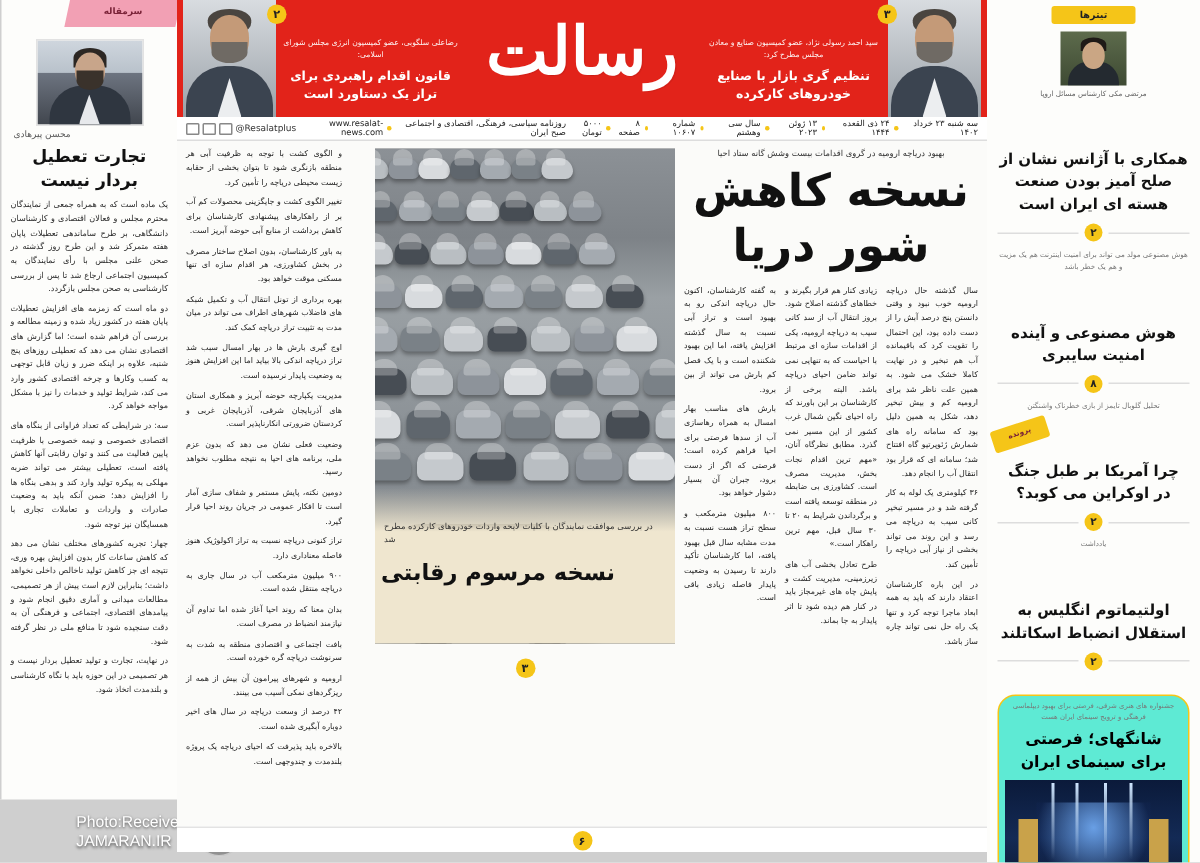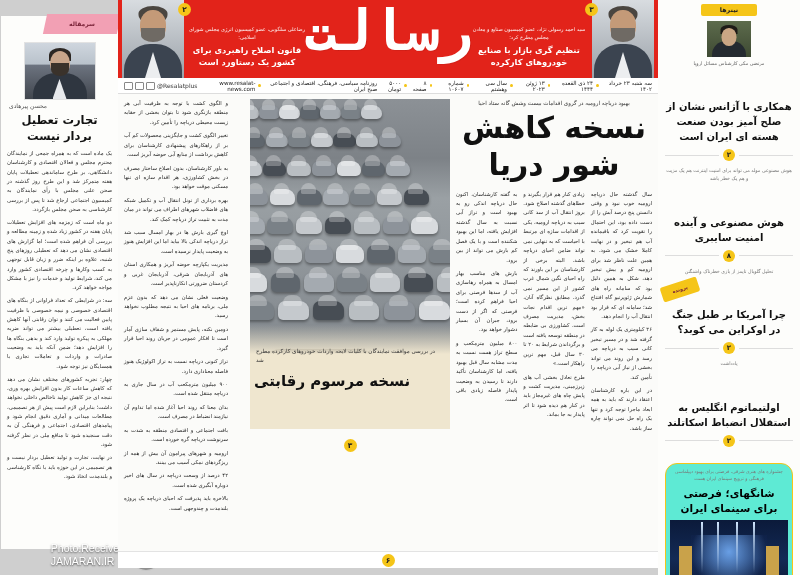--- a/index.html
+++ b/index.html
@@ -1,21 +1,21 @@
 <!DOCTYPE html>
 <html lang="fa" dir="rtl"><head>
 <meta charset="utf-8">
 <title>Resalat Newspaper Front Page</title>
 <style>
   html,body{margin:0;padding:0;background:#d8d8d8;}
   body{font-family:"DejaVu Sans","Liberation Sans",sans-serif;}
   #page{position:relative;width:800px;height:575px;background:#cfcfcf;overflow:hidden;}
 
   
-  .col-left{position:absolute;left:0;top:16px;width:118px;height:533px;background:#fdfdfb;
+  .col-left{position:absolute;left:0;top:0;width:118px;height:533px;background:#fdfdfb;
             border-left:1px solid #cfcfcf;box-sizing:border-box;padding:4px 6px;}
   .sarmaghale-badge{position:absolute;left:44px;top:-2px;width:74px;height:20px;background:#f2a0b4;
             transform:skewX(-12deg);}
   .sarmaghale-badge span{display:block;transform:skewX(12deg);text-align:center;font-size:6px;
             color:#7a2338;line-height:20px;font-weight:bold;}
   .ed-photo{margin:22px auto 2px auto;width:70px;height:56px;background:
      linear-gradient(180deg,#cfd6de 0%,#b9c2cb 38%,#6d7480 39%,#41464e 100%);
      position:relative;overflow:hidden;border:1px solid #e2e2e2;}
   .ed-photo .head{position:absolute;left:50%;top:8px;transform:translateX(-50%);
      width:20px;height:24px;border-radius:50% 50% 45% 45%;background:#c8a58a;}
@@ -56,22 +56,22 @@
      border-radius:48% 48% 44% 44%;background:#c49a78;}
   .face.hair{top:6px;height:15px;border-radius:50% 50% 6px 6px;background:#4a4540;width:29px;}
   .face.beard{top:28px;height:14px;border-radius:0 0 50% 50%;background:#6f6a64;width:24px;}
   .torso{position:absolute;left:50%;bottom:0;transform:translateX(-50%);width:58px;height:34px;
      border-radius:26px 26px 0 0;background:#3b4450;}
   .torso2{position:absolute;left:50%;bottom:0;transform:translateX(-50%);width:16px;height:26px;
      background:#eceef0;clip-path:polygon(50% 0,100% 100%,0 100%);}
   .pgnum{position:absolute;width:13px;height:13px;border-radius:50%;background:#f5c518;
      color:#222;font-size:7.5px;line-height:13px;text-align:center;font-weight:bold;z-index:6;}
   .logo-wrap{position:absolute;left:50%;top:4px;transform:translateX(-50%);}
-  .logo-txt{font-size:56px;color:#fff;font-weight:bold;letter-spacing:-2px;line-height:62px;
-     font-family:Liberation Mono, monospace;text-shadow:1px 1px 0 rgba(0,0,0,.06);}
+  .logo-txt{font-size:44px;color:#fff;font-weight:bold;letter-spacing:-2px;line-height:62px;
+     font-family:Liberation Sans, sans-serif;text-shadow:1px 1px 0 rgba(0,0,0,.06);}
   .mh-blurb{position:absolute;color:#fff;width:118px;}
   .mh-blurb .kick{font-size:5.1px;line-height:1.55;opacity:.95;text-align:center;}
   .mh-blurb .hl{font-size:8.3px;font-weight:bold;line-height:1.45;text-align:center;margin-top:2px;}
   .mh-b-right{right:70px;top:26px;}
   .mh-b-left{left:70px;top:26px;}
 
   
   .dateline{height:16px;background:#fff;border-bottom:1px solid #ddd;display:flex;
      align-items:center;justify-content:space-between;padding:0 6px;box-sizing:border-box;}
   .dl-right,.dl-left{display:flex;align-items:center;gap:3px;font-size:5.6px;color:#1b1b1b;}
@@ -223,21 +223,21 @@
         <div class="logo-txt">رسالت</div>
       </div>
 
       <div class="mh-blurb mh-b-right">
         <div class="kick">سید احمد رسولی نژاد، عضو کمیسیون صنایع و معادن مجلس مطرح کرد:</div>
         <div class="hl">تنظیم گری بازار با صنایع خودروهای کارکرده</div>
       </div>
 
       <div class="mh-blurb mh-b-left">
         <div class="kick">رضاعلی سلگوبی، عضو کمیسیون انرژی مجلس شورای اسلامی:</div>
-        <div class="hl">قانون اصلاح راهبردی برای کشور یک دستاورد است</div>
+        <div class="hl">قانون اقدام راهبردی برای تراز یک دستاورد است</div>
       </div>
     </div>
 
     <div class="dateline">
       <div class="dl-right">
         <span>سه شنبه ۲۳ خرداد ۱۴۰۲</span>
         <i class="dot"></i>
         <span>۲۴ ذی القعده ۱۴۴۴</span>
         <i class="dot"></i>
         <span>۱۳ ژوئن ۲۰۲۳</span>

